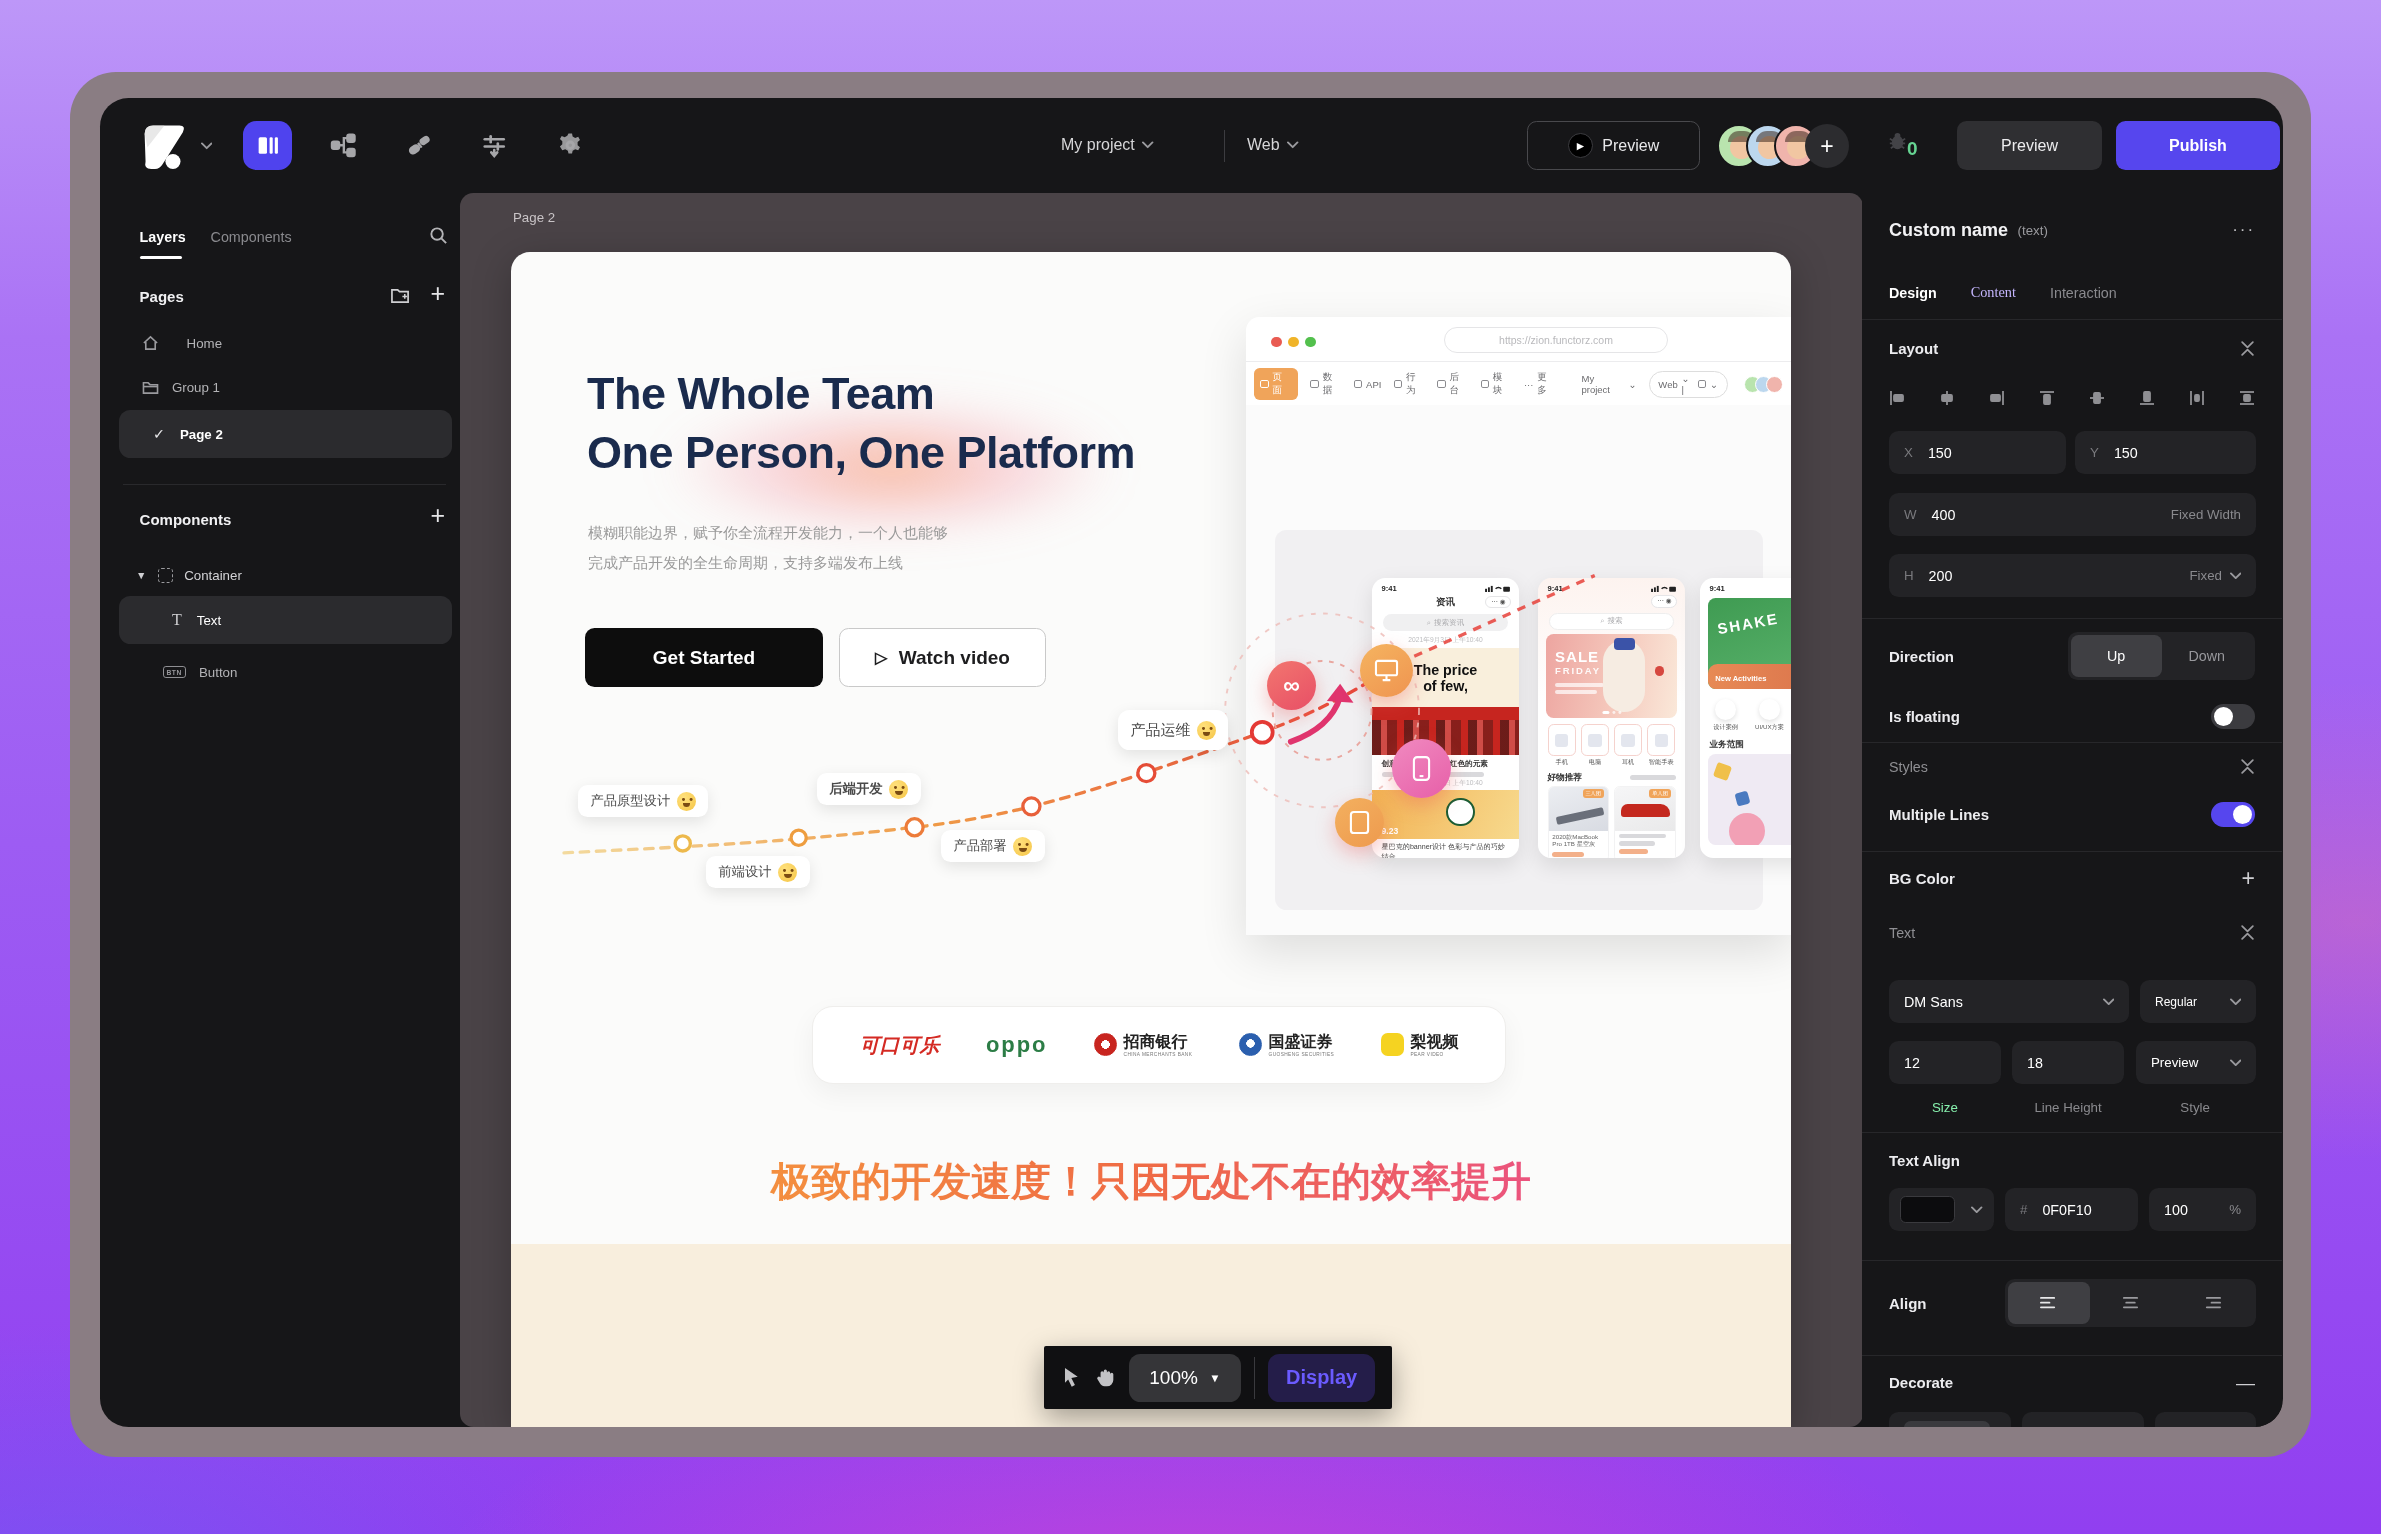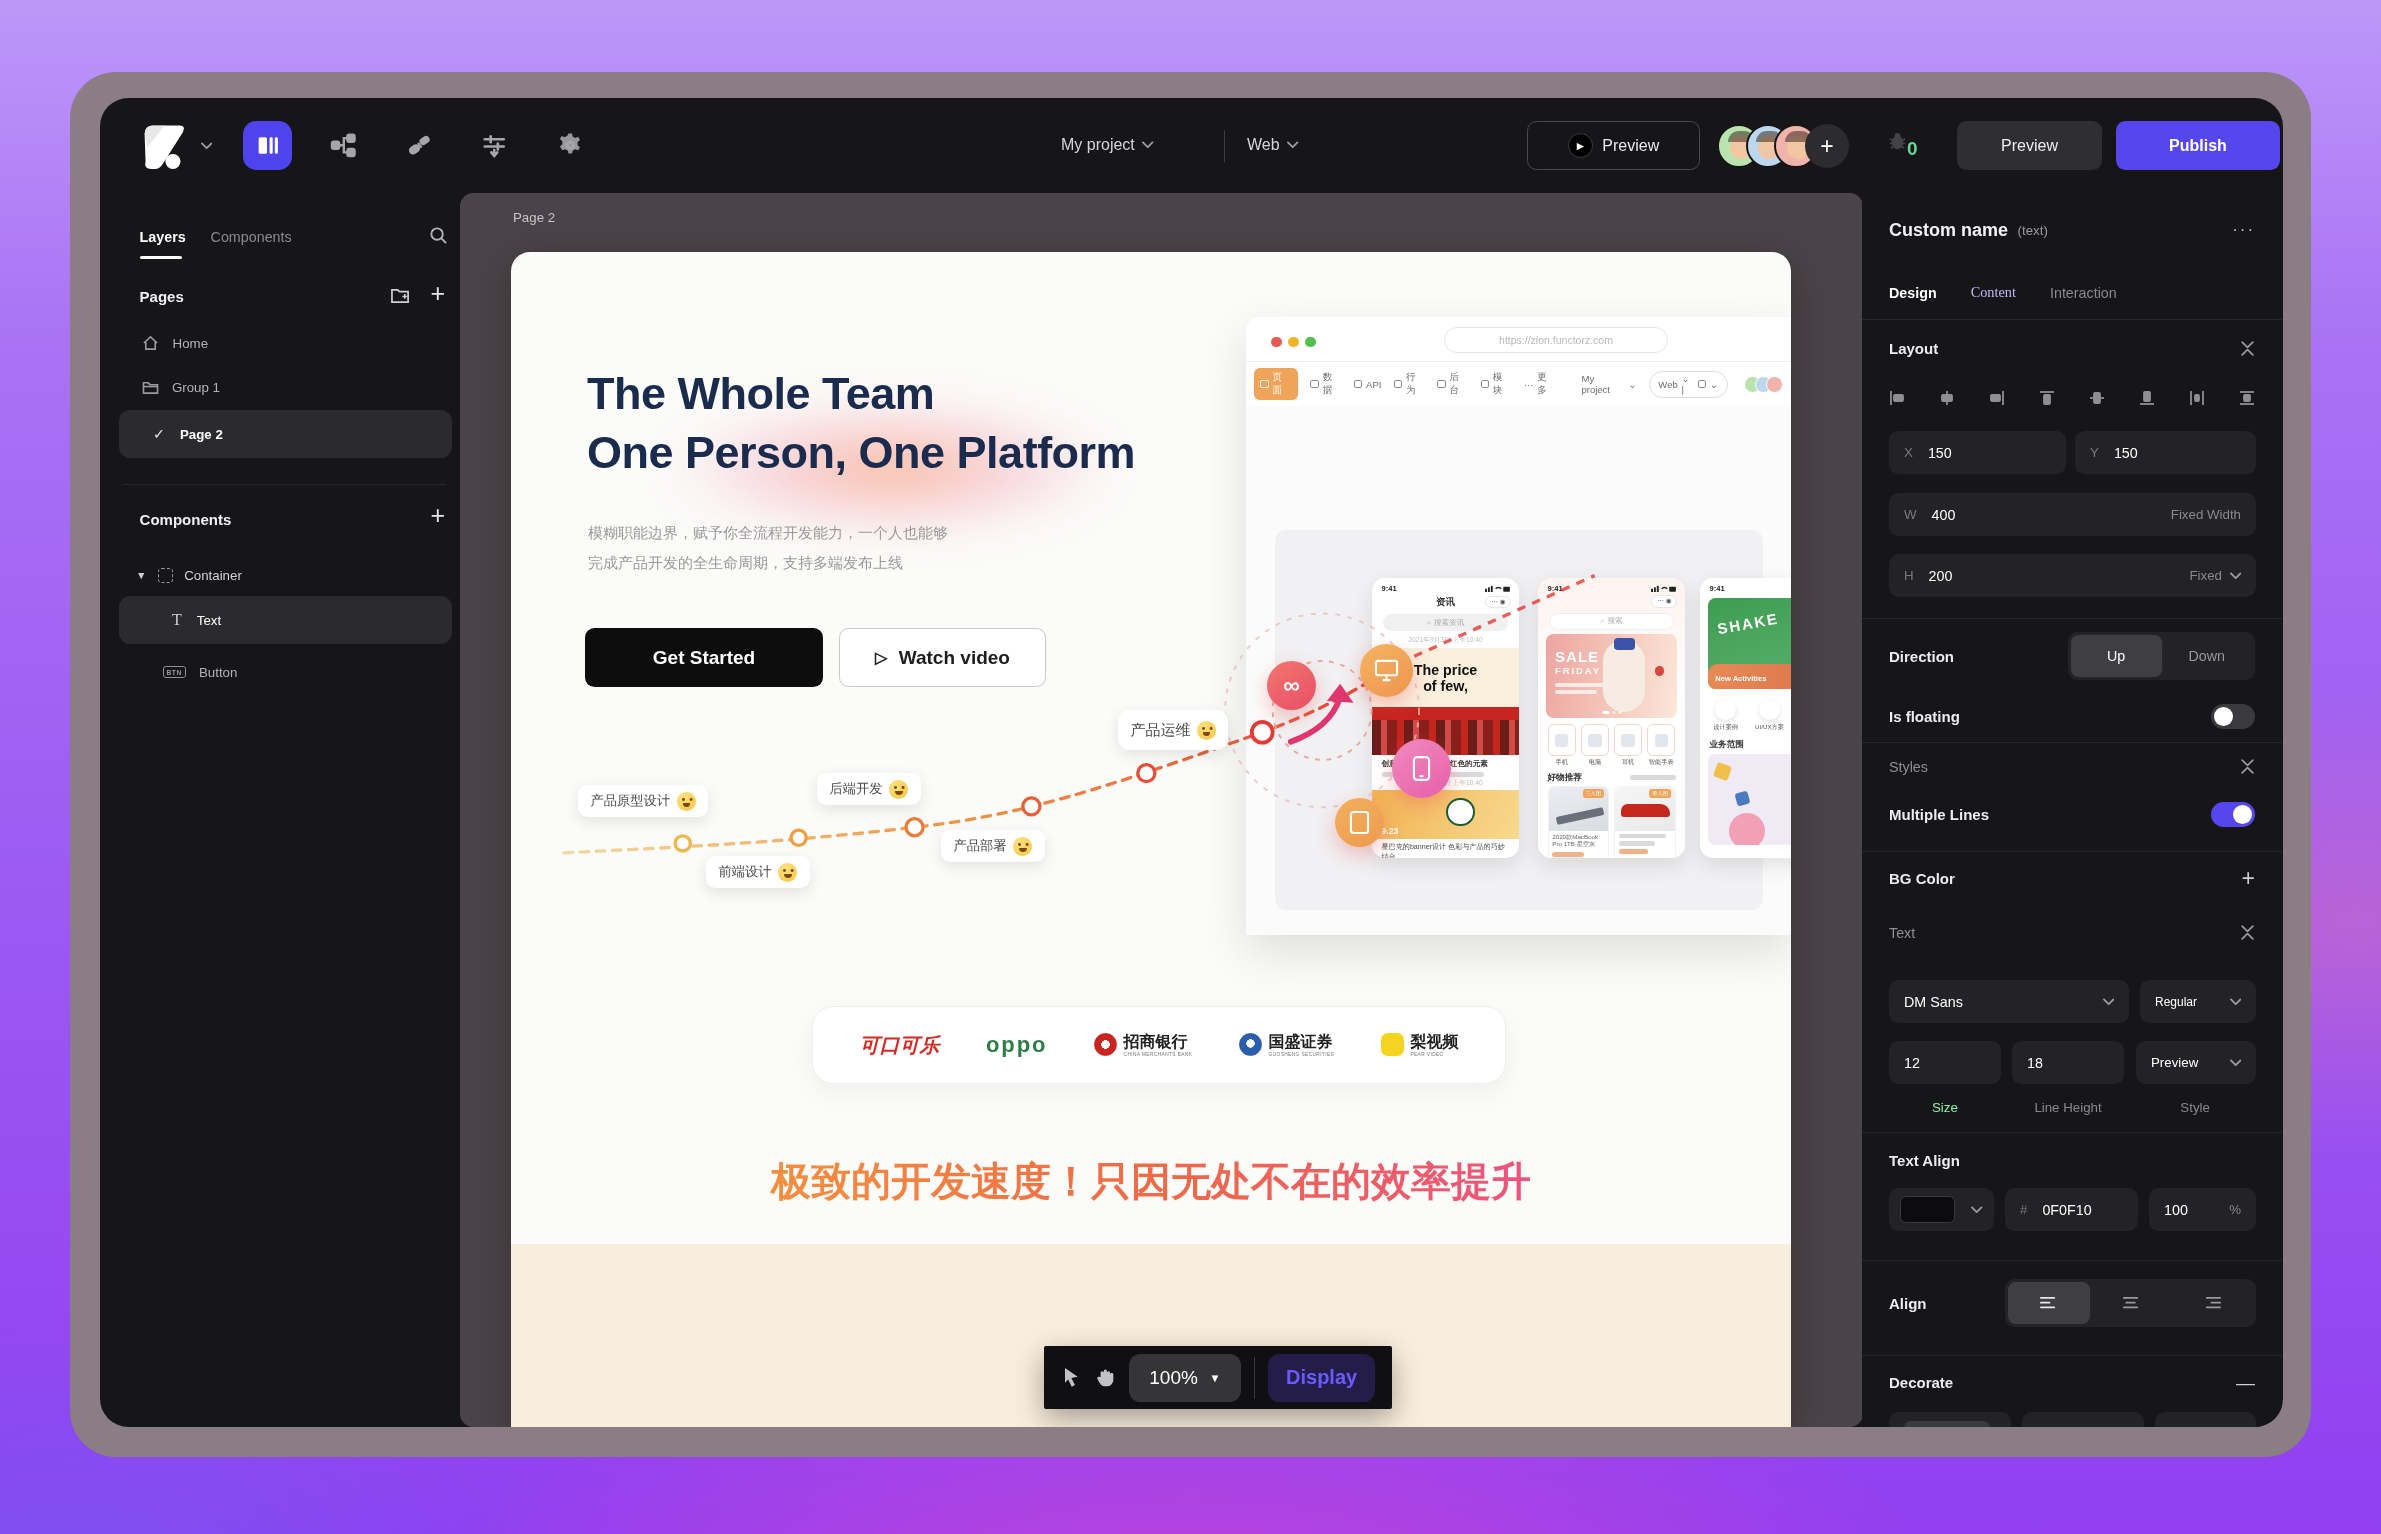--- a/index.html
+++ b/index.html
@@ -218,21 +218,21 @@
           <line x1="14" y1="14" x2="19" y2="19"></line>
         </svg>
 
       <div class="abs sb-head" style="left:32px;top:95px;"><span>Pages</span></div>
       <svg class="abs" style="left:282px;top:93px;" width="21" height="19" viewBox="0 0 22 20" fill="none" stroke="#cfcfd2" stroke-width="1.8">
           <path d="M2 4h6l2 2h9v11H2z"></path>
           <path d="M13 11h5M15.5 8.5v5" stroke-width="1.6"></path>
         </svg>
       <div class="abs plus-ic" style="left:323px;top:88px;font-size:25px;color:#e6e6e8;">+</div>
 
-      <div class="abs" style="left:17px;top:129px;width:333px;height:42px;display:flex;align-items:center;gap:14px;padding-left:17px;">
+      <div class="abs" style="left:17px;top:129px;width:333px;height:42px;display:flex;align-items:center;gap:28px;padding-left:17px;">
         <svg class="icon-sm" width="17" height="17" viewBox="0 0 18 18" fill="none" stroke="#9a9a9e" stroke-width="1.7">
             <path d="M2 8.5 L9 2 L16 8.5 M4 7.5 V15 h10 V7.5"></path>
           </svg>
         <span class="sb-label">Home</span>
       </div>
       <div class="abs" style="left:17px;top:173px;width:333px;height:42px;display:flex;align-items:center;gap:13.3px;padding-left:17px;">
         <svg class="icon-sm" width="17" height="15" viewBox="0 0 18 16" fill="none" stroke="#9a9a9e" stroke-width="1.7">
             <path d="M1.5 3h5l2 2h8v9h-15z"></path>
             <path d="M1.5 7h15"></path>
           </svg>
@@ -500,21 +500,21 @@
         </svg>
 
         <div class="chip" style="left:67px;top:533px;">
           <span>产品原型设计</span>
             <span class="emoji"></span>
         </div>
         <div class="chip" style="left:195px;top:604px;">
           <span>前端设计</span>
             <span class="emoji"></span>
         </div>
-        <div class="chip" style="left:306px;top:521px;">
+        <div class="chip" style="left:306px;top:521px;font-weight:bold;">
           <span>后端开发</span>
             <span class="emoji"></span>
         </div>
         <div class="chip" style="left:430px;top:578px;">
           <span>产品部署</span>
             <span class="emoji"></span>
         </div>
         <div class="chip" style="left:607px;top:458px;height:40px;font-size:15px;border-radius:11.4px;">
           <span>产品运维</span>
             <span class="emoji"></span>

